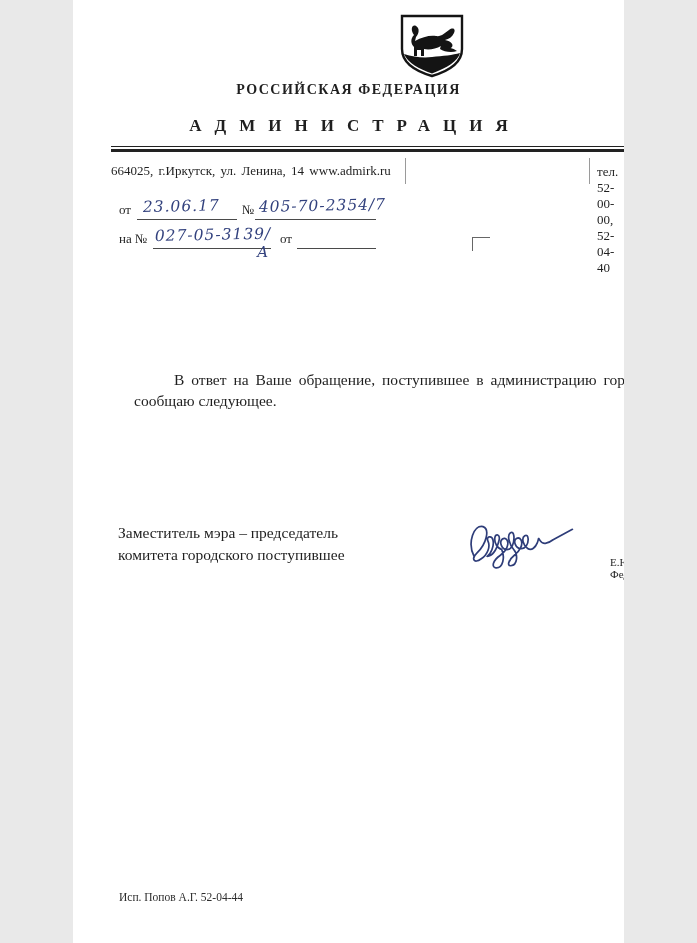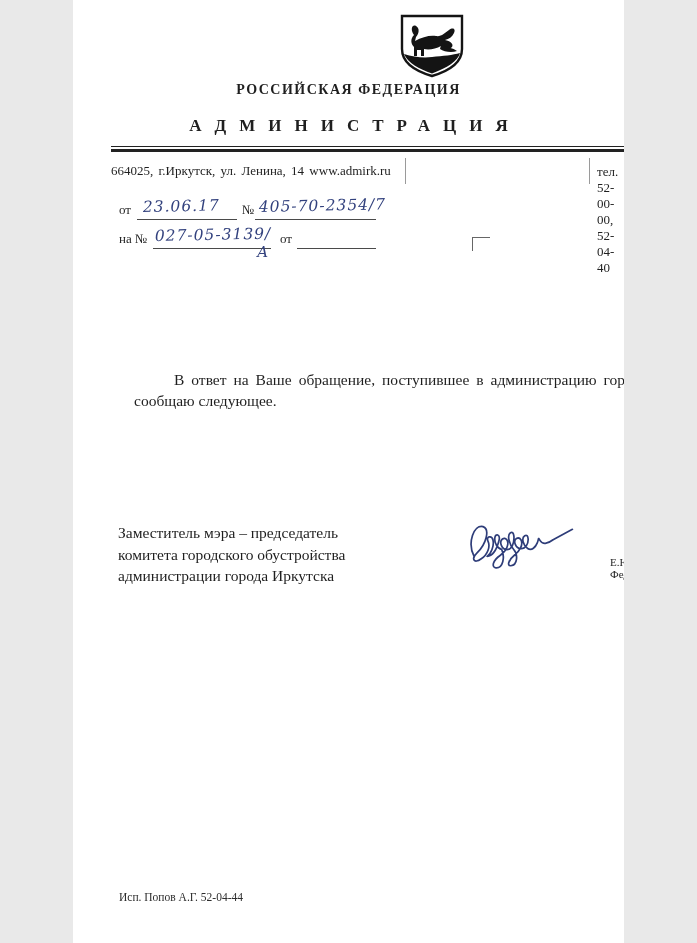--- a/index.html
+++ b/index.html
@@ -97,22 +97,21 @@
 
   <div class="abs corner-left"></div>
   <div class="abs corner-right"></div>
 
   <div class="abs body-text">
     <p>В ответ на Ваше обращение, поступившее в администрацию города Иркутска, сообщаю следующее.</p>
   </div>
 
   <div class="abs sig-titles">
     <div>Заместитель мэра – председатель</div>
-    <div>комитета городского обустройства</div>
-    <div>администрации города Иркутска</div>
+    <div>комитета городского поступившее</div>
   </div>
 
   <div class="abs sig-svg">
     <svg width="152" height="66" viewBox="0 0 152 66" xmlns="http://www.w3.org/2000/svg">
       <path d="M14 46 C8 32 16 14 25 17 C32 20 27 35 17 43 C11 48 13 54 21 49 C28 45 31 37 29 32 C27 27 33 26 34 31 C35 37 31 45 27 47 C34 47 38 38 40 32 C42 26 37 24 36 29 C35 34 38 40 42 41 C45 49 42 60 35 59 C30 58 33 51 40 47 C47 43 50 36 48 32 C46 28 40 31 42 37 C44 43 50 43 53 38 C56 32 56 23 52 25 C48 27 50 37 54 42 C58 47 57 58 50 58 C46 58 48 52 54 48 C60 44 64 38 62 33 C60 29 54 31 56 37 C58 43 64 43 67 39 C70 35 70 27 66 29 C62 31 64 39 68 42 C72 45 76 41 78 37 C80 33 79 31 81 35 C83 39 88 39 94 35 L114 26" fill="none" stroke="#2e3d79" stroke-width="1.7" stroke-linecap="round" stroke-linejoin="round"></path>
     </svg>
   </div>
   <div class="abs sig-name">Е.Ю. Федорова</div>
 
   <div class="abs executor">Исп. Попов А.Г. 52-04-44</div>

